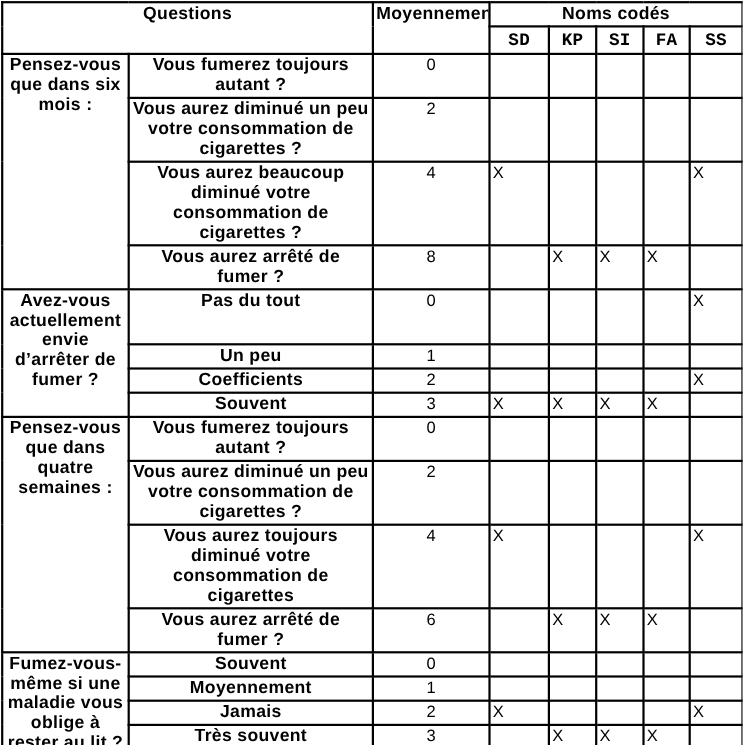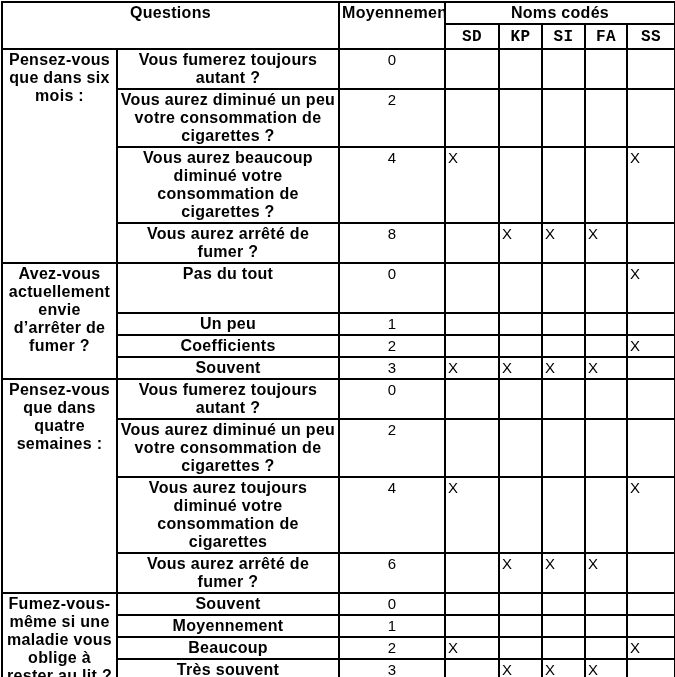--- a/index.html
+++ b/index.html
@@ -201,21 +201,21 @@
   <tr style="height:18px">
     <td class="qst">Moyennement</td>
     <td class="cof">1</td>
     <td class="mrk"></td>
     <td class="mrk"></td>
     <td class="mrk"></td>
     <td class="mrk"></td>
     <td class="mrk"></td>
   </tr>
   <tr style="height:18px">
-    <td class="qst">Beaucoup</td>
+    <td class="qst">Jamais</td>
     <td class="cof">2</td>
     <td class="mrk">X</td>
     <td class="mrk"></td>
     <td class="mrk"></td>
     <td class="mrk"></td>
     <td class="mrk">X</td>
   </tr>
   <tr style="height:34px">
     <td class="qst">Très souvent</td>
     <td class="cof">3</td>

